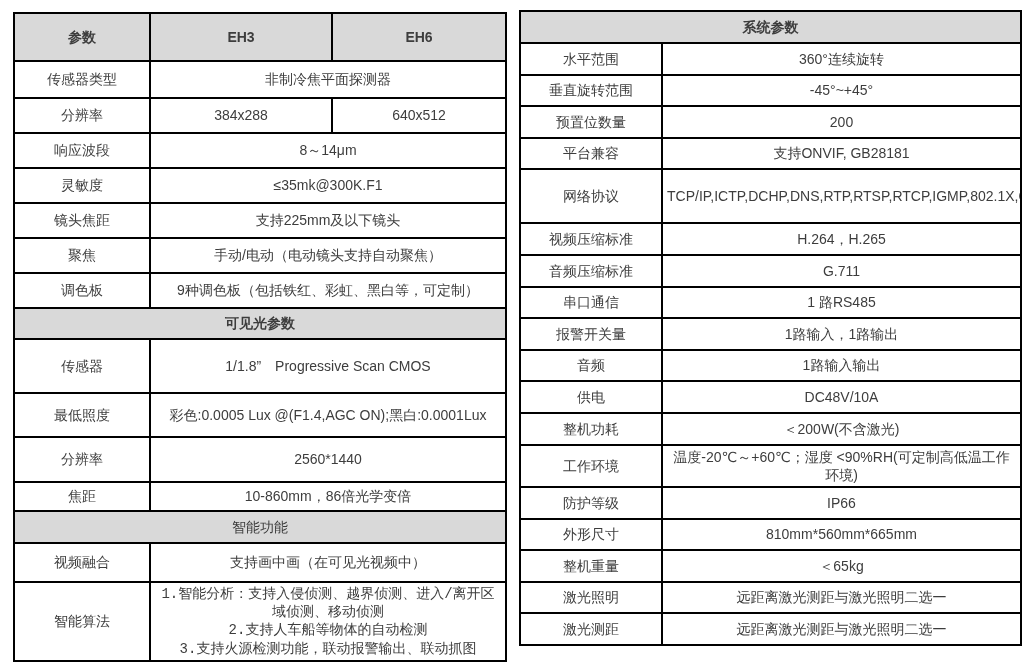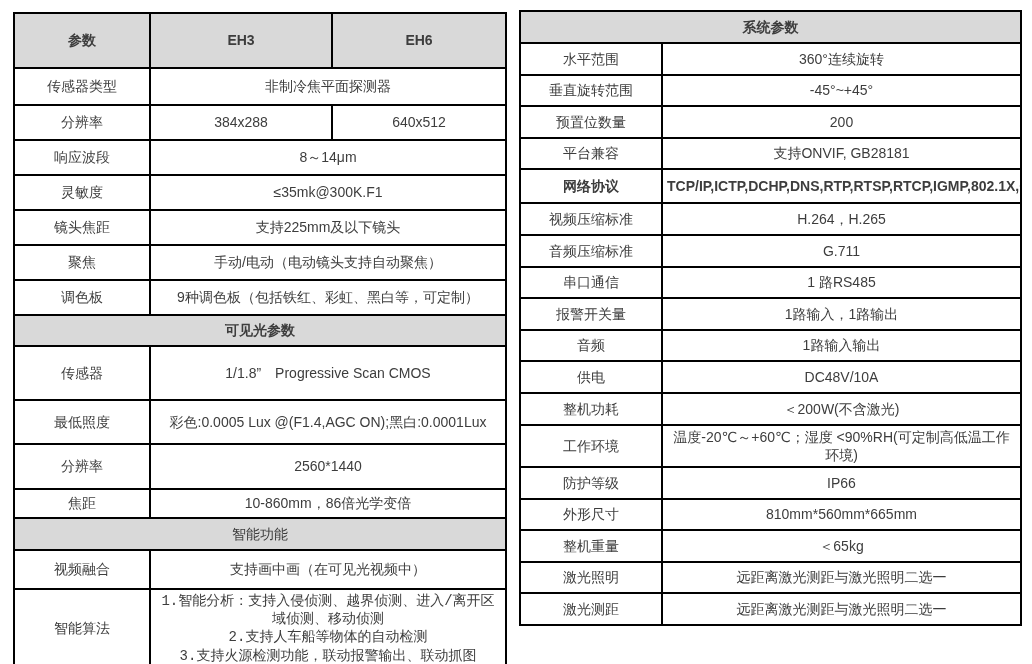--- a/index.html
+++ b/index.html
@@ -9,28 +9,28 @@
   table.spec td{border:2px solid #000000;text-align:center;vertical-align:middle;
         padding:2px 4px;font-size:14px;color:#3d3d3d;line-height:1.3;overflow:hidden;}
   .bg{background:#d9d9d9;}
   .b{font-weight:bold;color:#111111;font-size:16px;}
   .sec2{font-size:15px;color:#3d3d3d;font-weight:normal;}
   .small{font-size:12.5px;}
   .algo{font-size:13px;line-height:1.32;padding:2px 2px;font-family:Liberation Mono, monospace;}
   
   #ltab{left:13px;top:12px;width:492px;}
   #ltab col.lc1{width:136px;} #ltab col.lc2{width:182px;} #ltab col.lc3{width:174px;}
-  tr.lh{height:55px;} tr.l0{height:37px;} tr.l1{height:35px;}
+  tr.lh{height:48px;} tr.l0{height:37px;} tr.l1{height:35px;}
   tr.ls1{height:31px;} tr.lv0{height:54px;} tr.lv1{height:44px;}
   tr.lv2{height:45px;} tr.lv3{height:29px;} tr.ls2{height:32px;}
   tr.lm0{height:39px;} tr.lm1{height:70px;}
   
   #rtab{left:519px;top:10px;width:501px;}
   #rtab col.rc1{width:142px;} #rtab col.rc2{width:359px;}
-  tr.rh{height:32px;} tr.rr{height:31.6px;} tr.rp{height:34px;font-weight:bold;}
+  tr.rh{height:32px;} tr.rr{height:31.6px;} tr.rp{height:54px;}
 </style>
 </head>
 <body>
 
 <div class="page">
 
   <table class="spec" id="ltab">
     <colgroup>
         <col class="lc1">
         <col class="lc2">

